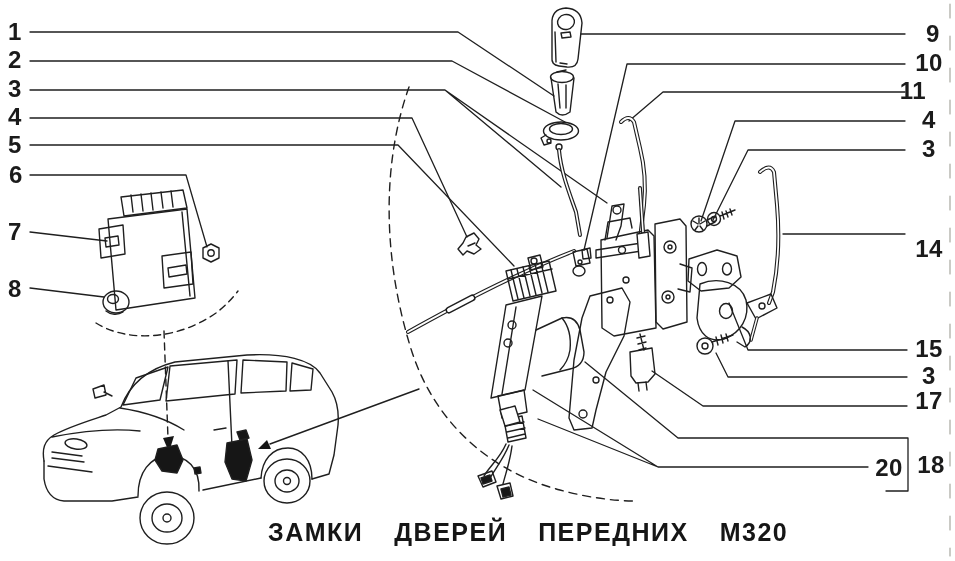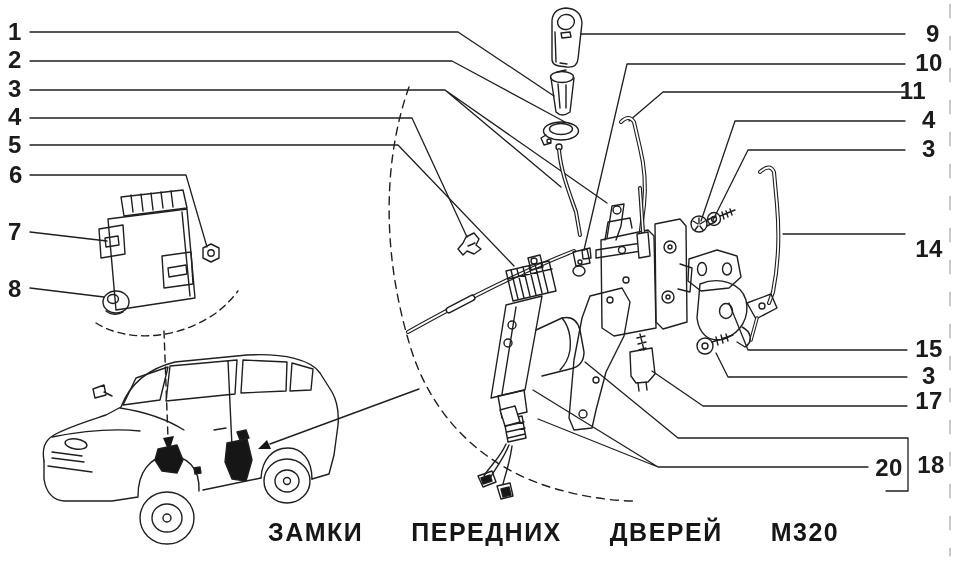--- a/index.html
+++ b/index.html
@@ -8,21 +8,21 @@
     font-family:"Liberation Sans", sans-serif;overflow:hidden;
   }
   .stage svg{position:absolute;left:0;top:0;}
   .callout{
     position:absolute;font-size:24px;font-weight:700;color:#1b1b1b;
     line-height:26px;letter-spacing:0.5px;text-align:center;width:34px;
     user-select:none;
   }
   .callout.left{text-align:left;width:30px;}
   .caption{
-    position:absolute;left:268px;top:518px;display:flex;gap:48px;
+    position:absolute;left:268px;top:518px;display:flex;gap:31px;
     font-size:25px;font-weight:700;color:#161616;letter-spacing:1.5px;
     white-space:nowrap;
   }
 </style>
 </head>
 <body>
 
 <div class="stage">
 
 <svg width="955" height="561" viewBox="0 0 955 561">
@@ -257,18 +257,18 @@
 <div class="callout" style="left:912px;top:136px">3</div>
 <div class="callout" style="left:912px;top:236px">14</div>
 <div class="callout" style="left:912px;top:336px">15</div>
 <div class="callout" style="left:912px;top:363px">3</div>
 <div class="callout" style="left:912px;top:388px">17</div>
 <div class="callout" style="left:914px;top:452px">18</div>
 <div class="callout" style="left:872px;top:455px">20</div>
 
 <div class="caption">
   <span>ЗАМКИ</span>
+  <span>ДВЕРЕЙ</span>
   <span>ПЕРЕДНИХ</span>
-  <span>ДВЕРЕЙ</span>
   <span>М320</span>
 </div>
 
 </div>
 
 </body></html>

